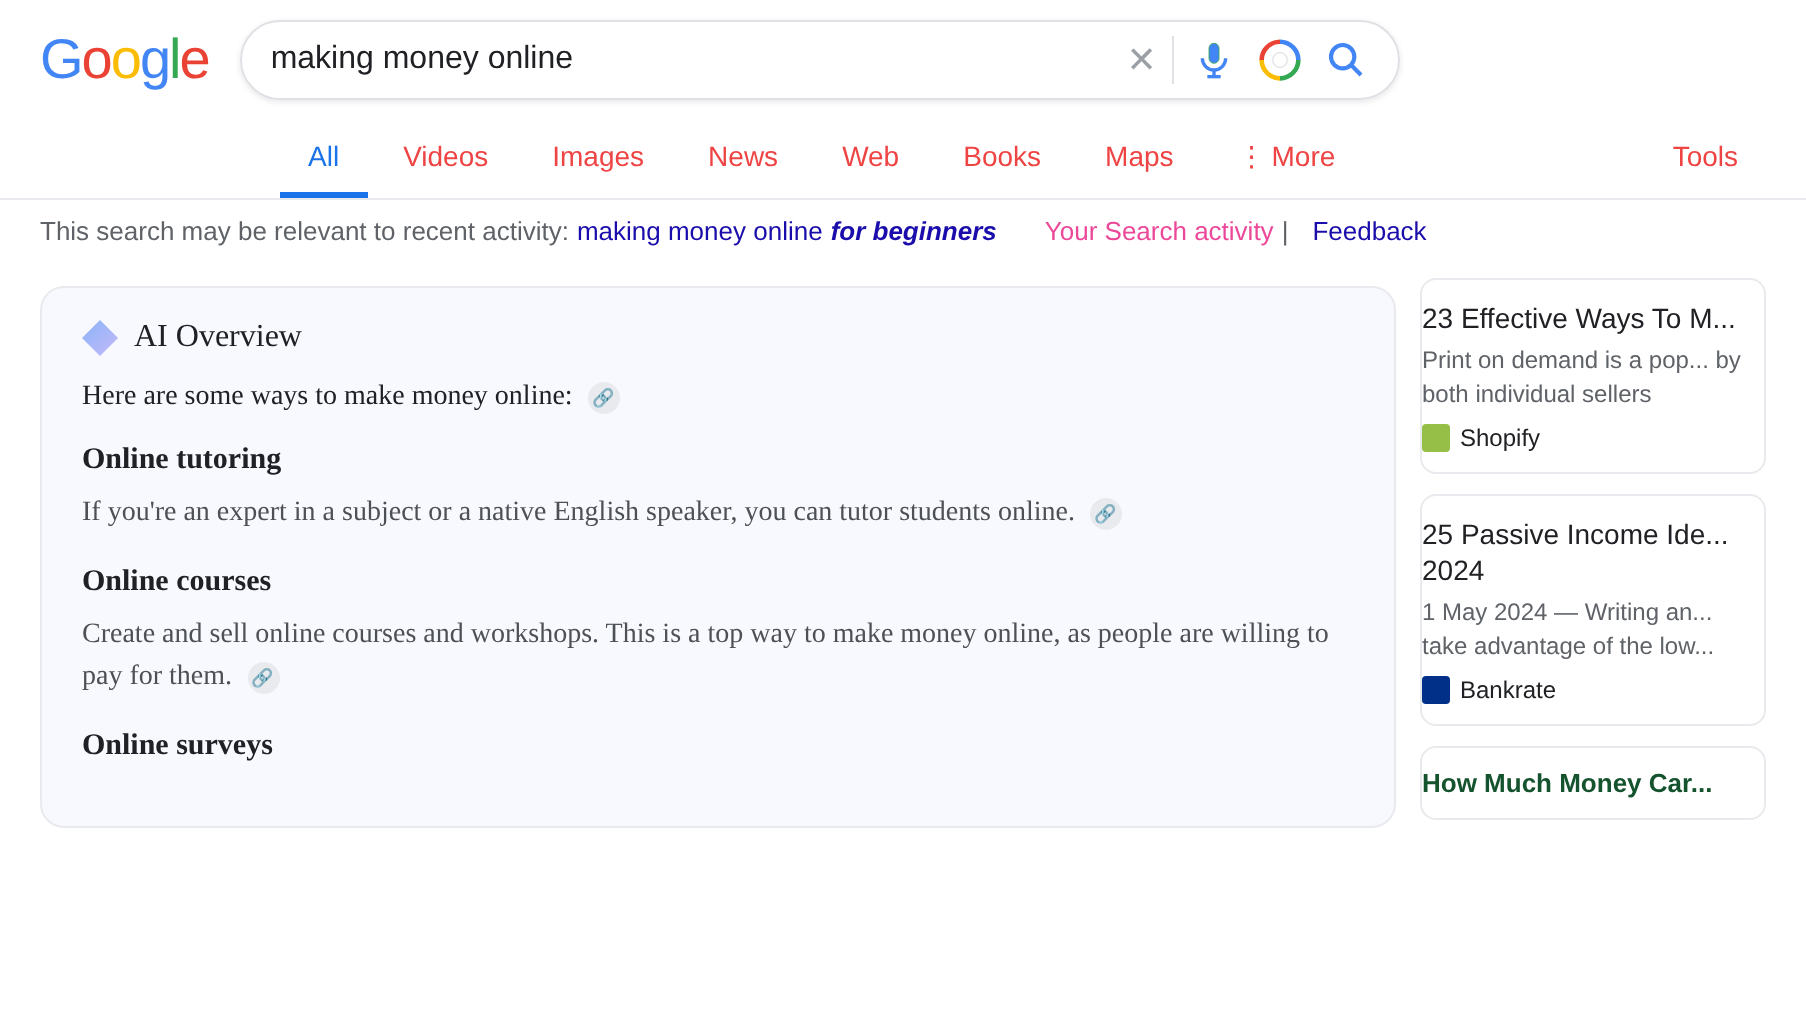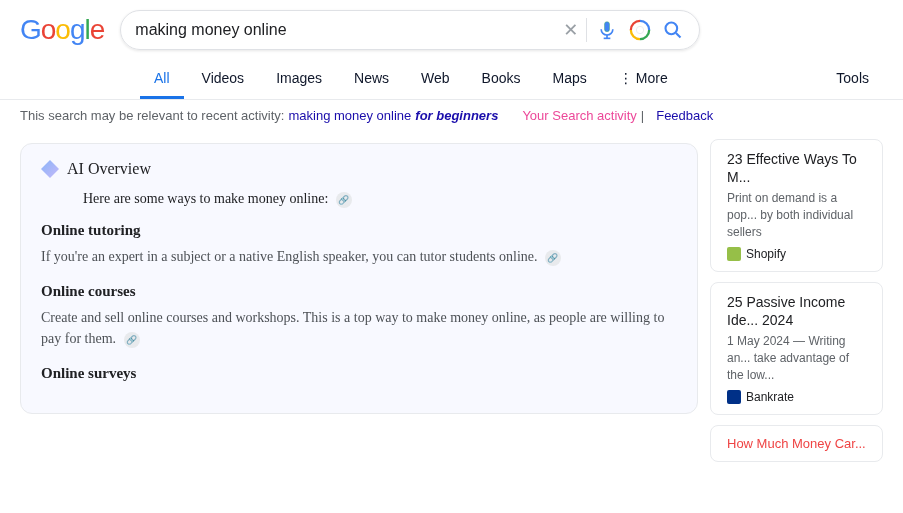--- a/index.html
+++ b/index.html
@@ -75,21 +75,21 @@
     .nav-tabs {
       display: flex;
       align-items: center;
       padding: 0 20px 0 140px;
       border-bottom: 1px solid #e8eaed;
       gap: 4px;
     }
     .nav-tab {
       padding: 10px 14px;
       font-size: 14px;
-      color: #0f172a;
+      color: #ef4444;
       cursor: pointer;
       border-bottom: 3px solid transparent;
       display: flex;
       align-items: center;
       gap: 4px;
       text-decoration: none;
       white-space: nowrap;
     }
     .nav-tab.active {
       color: #1a73e8;
@@ -218,21 +218,21 @@
     
     .right-col {
       width: 185px;
       flex-shrink: 0;
       padding: 8px 0 0 12px;
       overflow: hidden;
     }
     .right-card {
       border: 1px solid #e8eaed;
       border-radius: 8px;
-      padding: 10px 16px;
+      padding: 10px 0;
       margin-bottom: 10px;
       cursor: pointer;
       overflow: hidden;
     }
     .right-card-title {
       font-size: 14px;
       font-weight: 500;
       color: #202124;
       margin-bottom: 4px;
       line-height: 1.3;
@@ -254,22 +254,22 @@
       width: 14px;
       height: 14px;
       border-radius: 2px;
       display: inline-block;
       flex-shrink: 0;
     }
     .source-shopify { background: #96bf48; }
     .source-bankrate { background: #003087; }
     .right-card-bottom-title {
       font-size: 13px;
-      color: #ef4444;
-      font-weight: 400;
+      color: #14532d;
+      font-weight: 700;
     }
   </style>
 </head>
 <body>
 
 <div class="header">
   <div class="logo">
     <span class="logo-g">G</span><span class="logo-o1">o</span><span class="logo-o2">o</span><span class="logo-g2">g</span><span class="logo-l">l</span><span class="logo-e">e</span>
   </div>
   <div class="search-bar-wrap">
@@ -333,21 +333,21 @@
 <div class="main-content">
 
   <div class="left-col">
 
     <div class="ai-overview-box">
       <div class="ai-overview-header">
         <div class="ai-diamond"></div>
         <span class="ai-overview-title">AI Overview</span>
       </div>
       <div class="ai-overview-body">
-        <p style="margin-bottom:8px;margin-left:42px;">
+        <p style="margin-bottom:8px;">
           <span>Here are some ways to make money online:</span>
           <span class="link-chip">🔗</span>
         </p>
 
         <div class="result-item">
           <div class="result-heading">Online tutoring</div>
           <div class="result-text">
             <span>If you're an expert in a subject or a native English speaker, you can tutor students online.</span>
             <span class="link-chip">🔗</span>
           </div>

